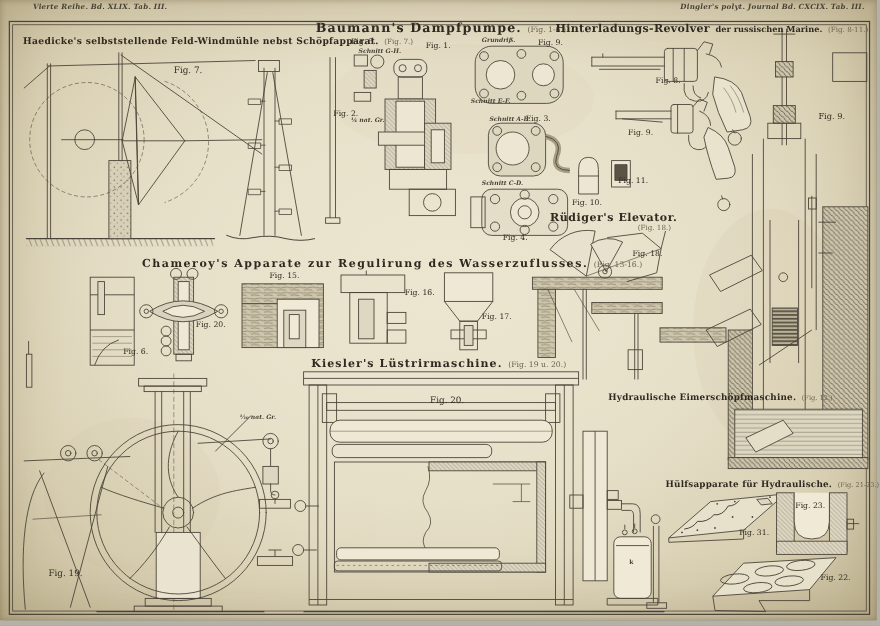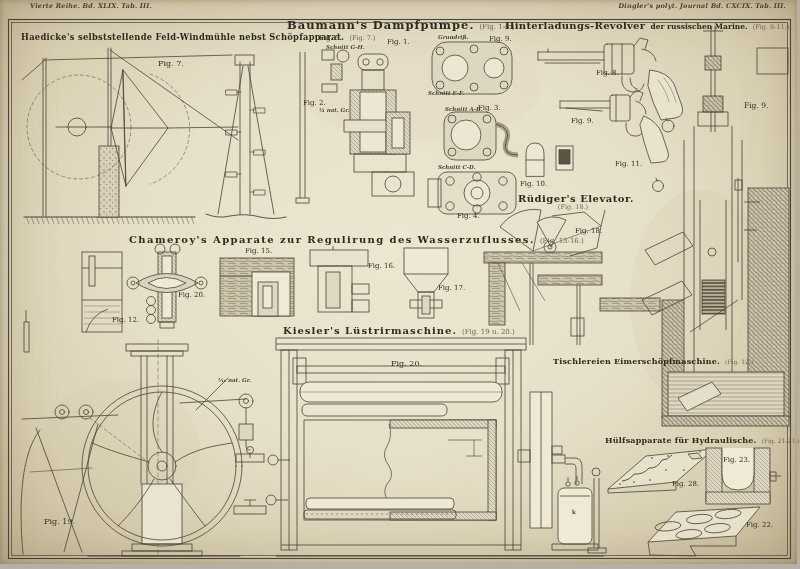--- a/index.html
+++ b/index.html
@@ -449,61 +449,61 @@
     <span class="ttl" style="font-size:10px;letter-spacing:.3px">Hinterladungs-Revolver</span>
     <span class="ttl" style="font-size:7.5px">der russischen Marine.</span>
     <span class="ref" style="font-size:6.5px">(Fig. 8-11.)</span>
   </div>
 
   <div class="lbl" style="left:129px;top:229px">
     <span class="ttl" style="font-size:10px;letter-spacing:1.4px">Chameroy's Apparate zur Regulirung des Wasserzuflusses.</span>
     <span class="ref" style="font-size:7px">(Fig. 13-16.)</span>
   </div>
 
-  <div class="lbl" style="left:518px;top:193px;width:110px;text-align:center">
+  <div class="lbl" style="left:500px;top:193px;width:110px;text-align:right">
     <div class="ttl" style="font-size:10px;letter-spacing:.5px">Rüdiger's Elevator.</div>
     <div class="ref" style="font-size:6.5px">(Fig. 18.)</div>
   </div>
 
   <div class="lbl" style="left:283px;top:320px">
     <span class="ttl" style="font-size:10px;letter-spacing:1px">Kiesler's Lüstrirmaschine.</span>
     <span class="ref" style="font-size:7px">(Fig. 19 u. 20.)</span>
   </div>
 
   <div class="lbl" style="left:553px;top:350px">
-    <span class="ttl" style="font-size:8px;letter-spacing:.2px">Tischlereien Eimerschöpfmaschine.</span>
+    <span class="ttl" style="font-size:8px;letter-spacing:.2px">Hydraulische Eimerschöpfmaschine.</span>
     <span class="ref" style="font-size:6px">(Fig. 12.)</span>
   </div>
 
   <div class="lbl" style="left:605px;top:429px">
     <span class="ttl" style="font-size:8px;letter-spacing:.2px">Hülfsapparate für Hydraulische.</span>
     <span class="ref" style="font-size:6px">(Fig. 21-23.)</span>
   </div>
 
   <div class="lbl fl" style="left:387px;top:39px">Fig. 1.</div>
   <div class="lbl fl" style="left:489px;top:36px">Fig. 9.</div>
   <div class="lbl fl" style="left:478px;top:105px">Fig. 3.</div>
   <div class="lbl fl" style="left:457px;top:213px">Fig. 4.</div>
   <div class="lbl fl" style="left:319px;top:35px">Fig. 5.</div>
   <div class="lbl fl" style="left:303px;top:100px">Fig. 2.</div>
   <div class="lbl fl" style="left:158px;top:60px;font-size:8px">Fig. 7.</div>
   <div class="lbl fl" style="left:596px;top:70px">Fig. 8.</div>
   <div class="lbl fl" style="left:571px;top:118px">Fig. 9.</div>
   <div class="lbl fl" style="left:520px;top:181px">Fig. 10.</div>
-  <div class="lbl fl" style="left:615px;top:161px">Fig. 11.</div>
+  <div class="lbl fl" style="left:562px;top:161px">Fig. 11.</div>
   <div class="lbl fl" style="left:744px;top:102px;font-size:7.5px">Fig. 9.</div>
-  <div class="lbl fl" style="left:112px;top:317px">Fig. 12.</div>
+  <div class="lbl fl" style="left:112px;top:317px">Fig. 6.</div>
   <div class="lbl fl" style="left:178px;top:292px">Fig. 20.</div>
   <div class="lbl fl" style="left:245px;top:248px">Fig. 15.</div>
   <div class="lbl fl" style="left:368px;top:263px">Fig. 16.</div>
   <div class="lbl fl" style="left:438px;top:285px">Fig. 17.</div>
   <div class="lbl fl" style="left:575px;top:228px">Fig. 18.</div>
   <div class="lbl fl" style="left:44px;top:518px;font-size:8px">Fig. 19.</div>
   <div class="lbl fl" style="left:391px;top:360px;font-size:8px">Fig. 20.</div>
-  <div class="lbl fl" style="left:672px;top:481px">Fig. 28.</div>
+  <div class="lbl fl" style="left:672px;top:481px">Fig. 31.</div>
   <div class="lbl fl" style="left:746px;top:522px">Fig. 22.</div>
   <div class="lbl fl" style="left:723px;top:457px">Fig. 23.</div>
 
   <div class="lbl an" style="left:326px;top:44px">Schnitt G-H.</div>
   <div class="lbl an" style="left:438px;top:34px">Grundriß.</div>
   <div class="lbl an" style="left:428px;top:90px">Schnitt E-F.</div>
   <div class="lbl an" style="left:445px;top:106px">Schnitt A-B.</div>
   <div class="lbl an" style="left:438px;top:164px">Schnitt C-D.</div>
   <div class="lbl an" style="left:319px;top:107px">¼ nat. Gr.</div>
   <div class="lbl an" style="left:218px;top:377px">¹⁄₁₀ nat. Gr.</div>

